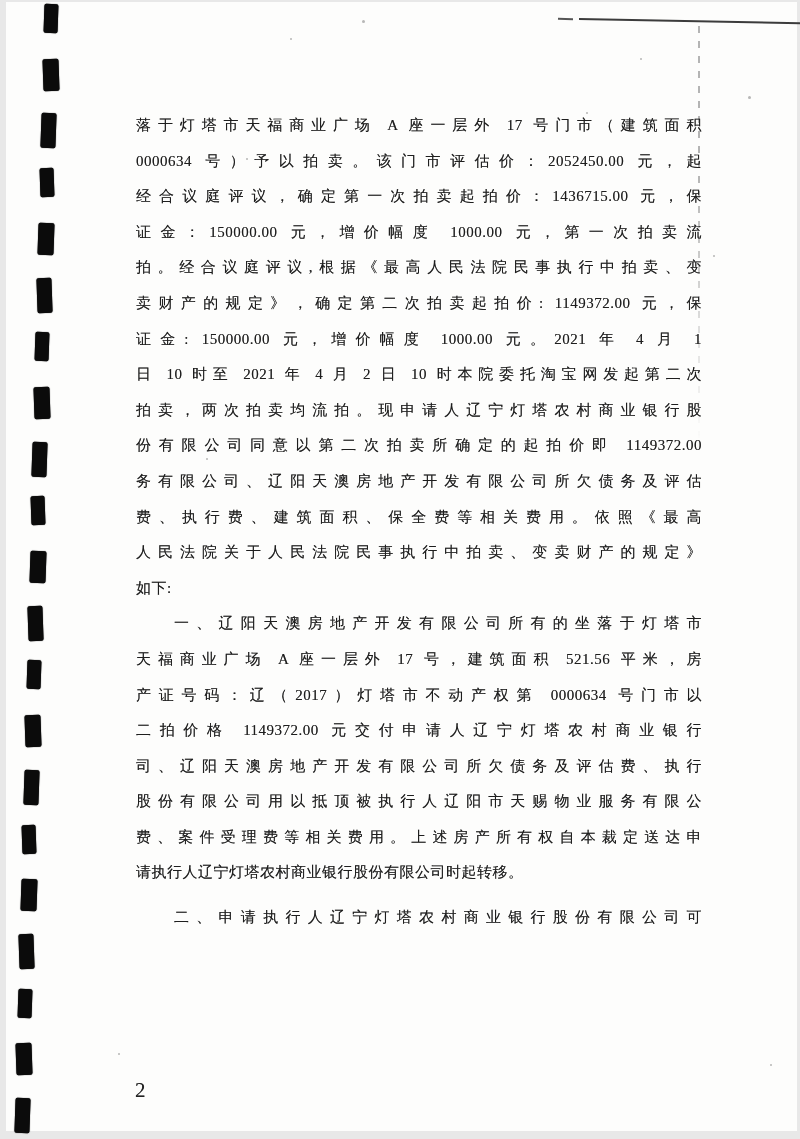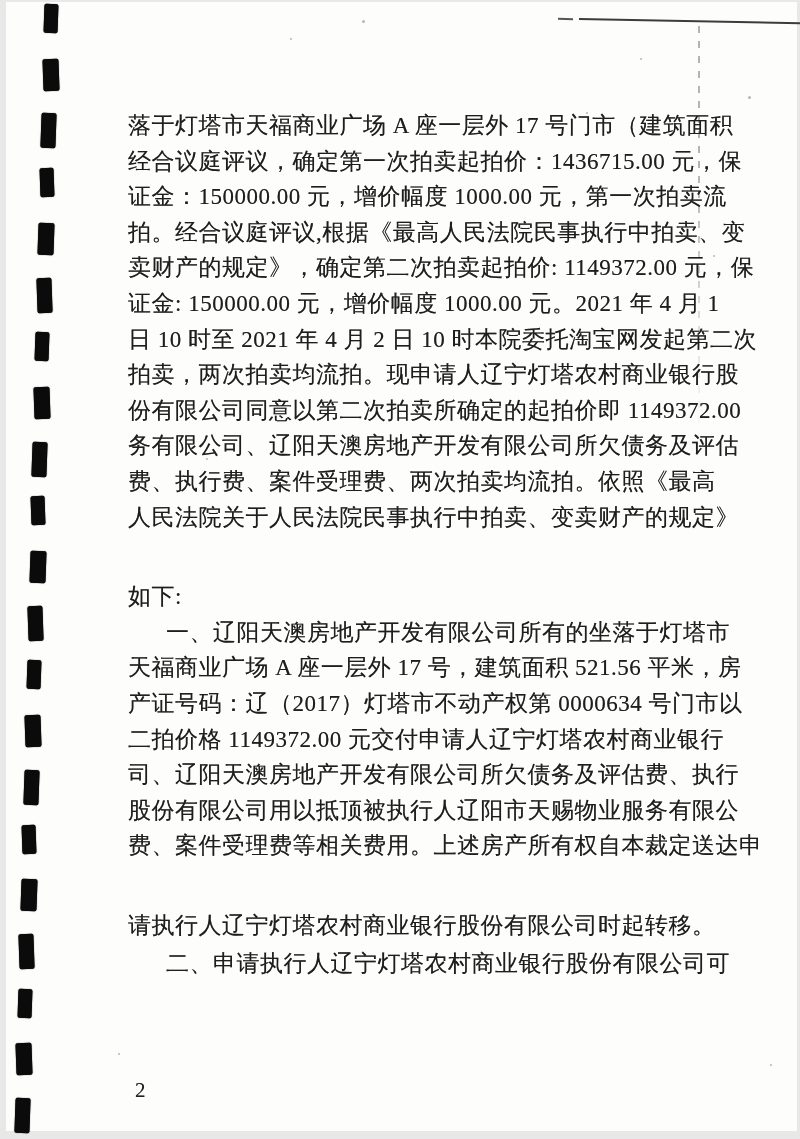--- a/index.html
+++ b/index.html
@@ -55,46 +55,45 @@
   }
   .speck{
     position:absolute;
     background:#7d7d7d;
     border-radius:50%;
     opacity:.55;
   }
   
   .doc-body{
     position:absolute;
-    left:122px;top:106px;
+    left:130px;top:106px;
     width:566px;
     color:var(--ink);
-    font-size:23px;
+    font-size:15px;
     letter-spacing:.5px;
     text-shadow:0 0 .5px rgba(30,30,30,.55);
   }
   .text-line{
     height:35.6px;
     line-height:35.6px;
     white-space:nowrap;
     text-align:justify;
     text-align-last:justify;
     overflow:visible;
   }
   .text-line.end{
     text-align:center;
     text-align-last:left;
-    margin-top:44px;
   }
   .text-line.indent{
     padding-left:38px;
     font-family:Liberation Serif, serif;
   }
   .text-line.gap-before{
-    margin-top:3px;
+    margin-top:9px;
   }
   .page-number{
     position:absolute;
     left:129px;top:1076px;
     font-size:21px;
     color:#222;
     text-shadow:0 0 .5px rgba(30,30,30,.5);
   }
 </style>
 </head>
@@ -125,30 +124,31 @@
       <div class="binding-mark" style="left: 10.45px; top: 1041.3px; width: 16px; height: 32px; transform: rotate(-2deg);"></div>
       <div class="binding-mark" style="left: 9px; top: 1096px; width: 15px; height: 35px; transform: rotate(2deg);"></div>
     </div>
 
   <div class="scan-line-dash"></div>
   <div class="scan-line"></div>
   <div class="fold-crease"></div>
 
   <div class="doc-body">
       <div class="text-line full">落于灯塔市天福商业广场 A 座一层外 17 号门市（建筑面积</div>
+      <div class="text-line full">0000634 号）予以拍卖。该门市评估价：2052450.00 元，起</div>
       <div class="text-line full">经合议庭评议，确定第一次拍卖起拍价：1436715.00 元，保</div>
       <div class="text-line full">证金：150000.00 元，增价幅度 1000.00 元，第一次拍卖流</div>
       <div class="text-line full">拍。经合议庭评议,根据《最高人民法院民事执行中拍卖、变</div>
       <div class="text-line full">卖财产的规定》，确定第二次拍卖起拍价: 1149372.00 元，保</div>
       <div class="text-line full">证金: 150000.00 元，增价幅度 1000.00 元。2021 年 4 月 1</div>
       <div class="text-line full">日 10 时至 2021 年 4 月 2 日 10 时本院委托淘宝网发起第二次</div>
       <div class="text-line full">拍卖，两次拍卖均流拍。现申请人辽宁灯塔农村商业银行股</div>
       <div class="text-line full">份有限公司同意以第二次拍卖所确定的起拍价即 1149372.00</div>
       <div class="text-line full">务有限公司、辽阳天澳房地产开发有限公司所欠债务及评估</div>
-      <div class="text-line full">费、执行费、案件受理费、两次拍卖均流拍。依照《最高</div>
+      <div class="text-line full">费、执行费、建筑面积、保全费等相关费用。依照《最高</div>
       <div class="text-line full">人民法院关于人民法院民事执行中拍卖、变卖财产的规定》</div>
       <div class="text-line end">如下:</div>
       <div class="text-line indent">一、辽阳天澳房地产开发有限公司所有的坐落于灯塔市</div>
       <div class="text-line full">天福商业广场 A 座一层外 17 号，建筑面积 521.56 平米，房</div>
       <div class="text-line full">产证号码：辽（2017）灯塔市不动产权第 0000634 号门市以</div>
       <div class="text-line full">二拍价格 1149372.00 元交付申请人辽宁灯塔农村商业银行</div>
       <div class="text-line full">司、辽阳天澳房地产开发有限公司所欠债务及评估费、执行</div>
       <div class="text-line full">股份有限公司用以抵顶被执行人辽阳市天赐物业服务有限公</div>
       <div class="text-line full">费、案件受理费等相关费用。上述房产所有权自本裁定送达申</div>
       <div class="text-line end">请执行人辽宁灯塔农村商业银行股份有限公司时起转移。</div>

